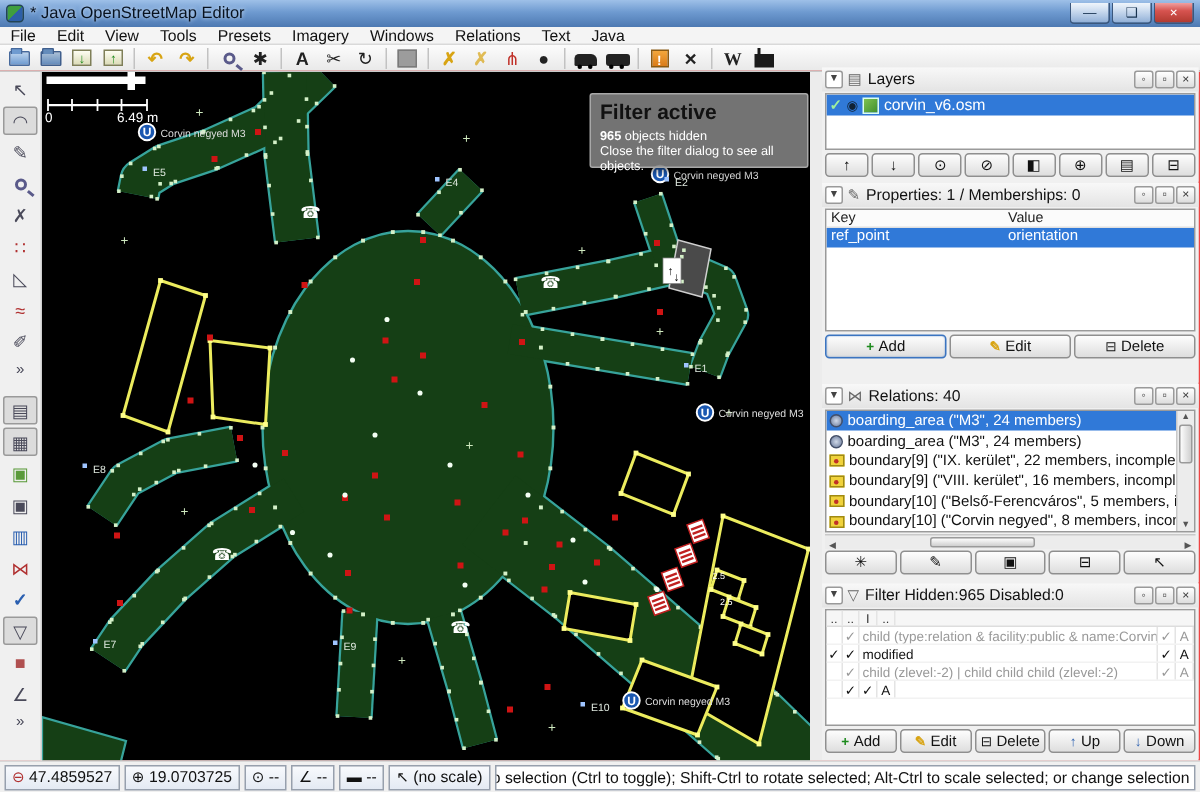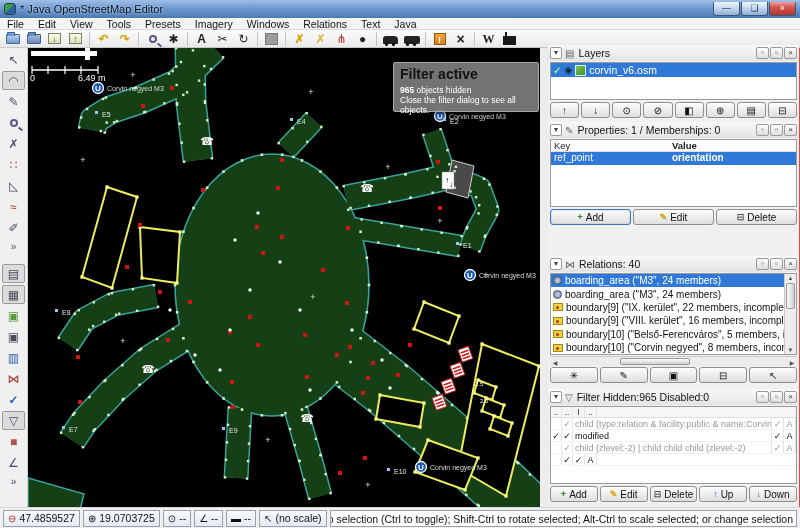--- a/index.html
+++ b/index.html
@@ -71,21 +71,21 @@
 
   
   .layerrow { height:14px; display:flex; align-items:center; background:#3079d8; color:#fff; font-size:10.5px; padding:0 2px; gap:3px; }
   .chk-g { color:#9ef09e; font-size:10px; font-weight:bold; }
   .eye { font-size:9px; color:#123; }
   .layerico { width:11px; height:11px; background:linear-gradient(135deg,#7fc24f,#3f8f2f); border:1px solid #dfe; }
 
   
   .tblhead { display:flex; height:12px; background:#fbfbfb; border-bottom:1px solid #e0e0e0; font-size:9.5px; color:#222; }
   .proprow { display:flex; height:13px; background:#3079d8; color:#fff; font-size:10px; }
-  .kcol { width:118px; padding-left:3px; } .vcol { flex:1; padding-left:3px;font-weight:bold; }
+  .kcol { width:118px; padding-left:3px; } .vcol { flex:1; padding-left:3px; }
 
   
   .relrow { height:13.4px; display:flex; align-items:center; font-size:10px; color:#111; white-space:nowrap; padding-left:2px; gap:3px; }
   .relrow.sel { background:#3079d8; color:#fff; }
   .ri-circ { width:9px; height:9px; border-radius:50%; background:radial-gradient(#cfd8e8,#68799a); border:1px solid #44506a; flex:none; }
   .ri-bound { width:10px; height:8px; background:#f0d23c; border:1px solid #a08a12; flex:none; position:relative; }
   .ri-bound:after { content:""; position:absolute; left:2px; top:2px; width:3px; height:3px; background:#c03028; border-radius:50%; }
   .vscroll { position:absolute; right:0; top:0; width:12px; height:100%; background:#ececec; border-left:1px solid #c9c9c9; }
   .vthumb { position:absolute; left:1px; top:1px; width:9px; height:26px; background:linear-gradient(90deg,#fdfdfd,#cfcfcf); border:1px solid #9a9a9a; border-radius:2px; }
   .sarrow { position:absolute; font-size:6px; color:#555; width:100%; text-align:center; }
@@ -692,21 +692,21 @@
       <div class="phead">
         <div class="collapse">▼</div>
         <span class="picon">✎</span>
         <span class="ptitle">Properties: 1 / Memberships: 0</span>
         <div class="pbtns">
           <div class="pbtn">◦</div>
           <div class="pbtn">▫</div>
           <div class="pbtn">×</div>
         </div>
       </div>
-      <div class="whitebox" style="height:68px">
+      <div class="whitebox" style="height:82px">
         <div class="tblhead">
           <div class="kcol">Key</div>
           <div class="vcol">Value</div>
         </div>
         <div class="proprow">
           <div class="kcol">ref_point</div>
           <div class="vcol">orientation</div>
         </div>
       </div>
       <div class="btnrow">

